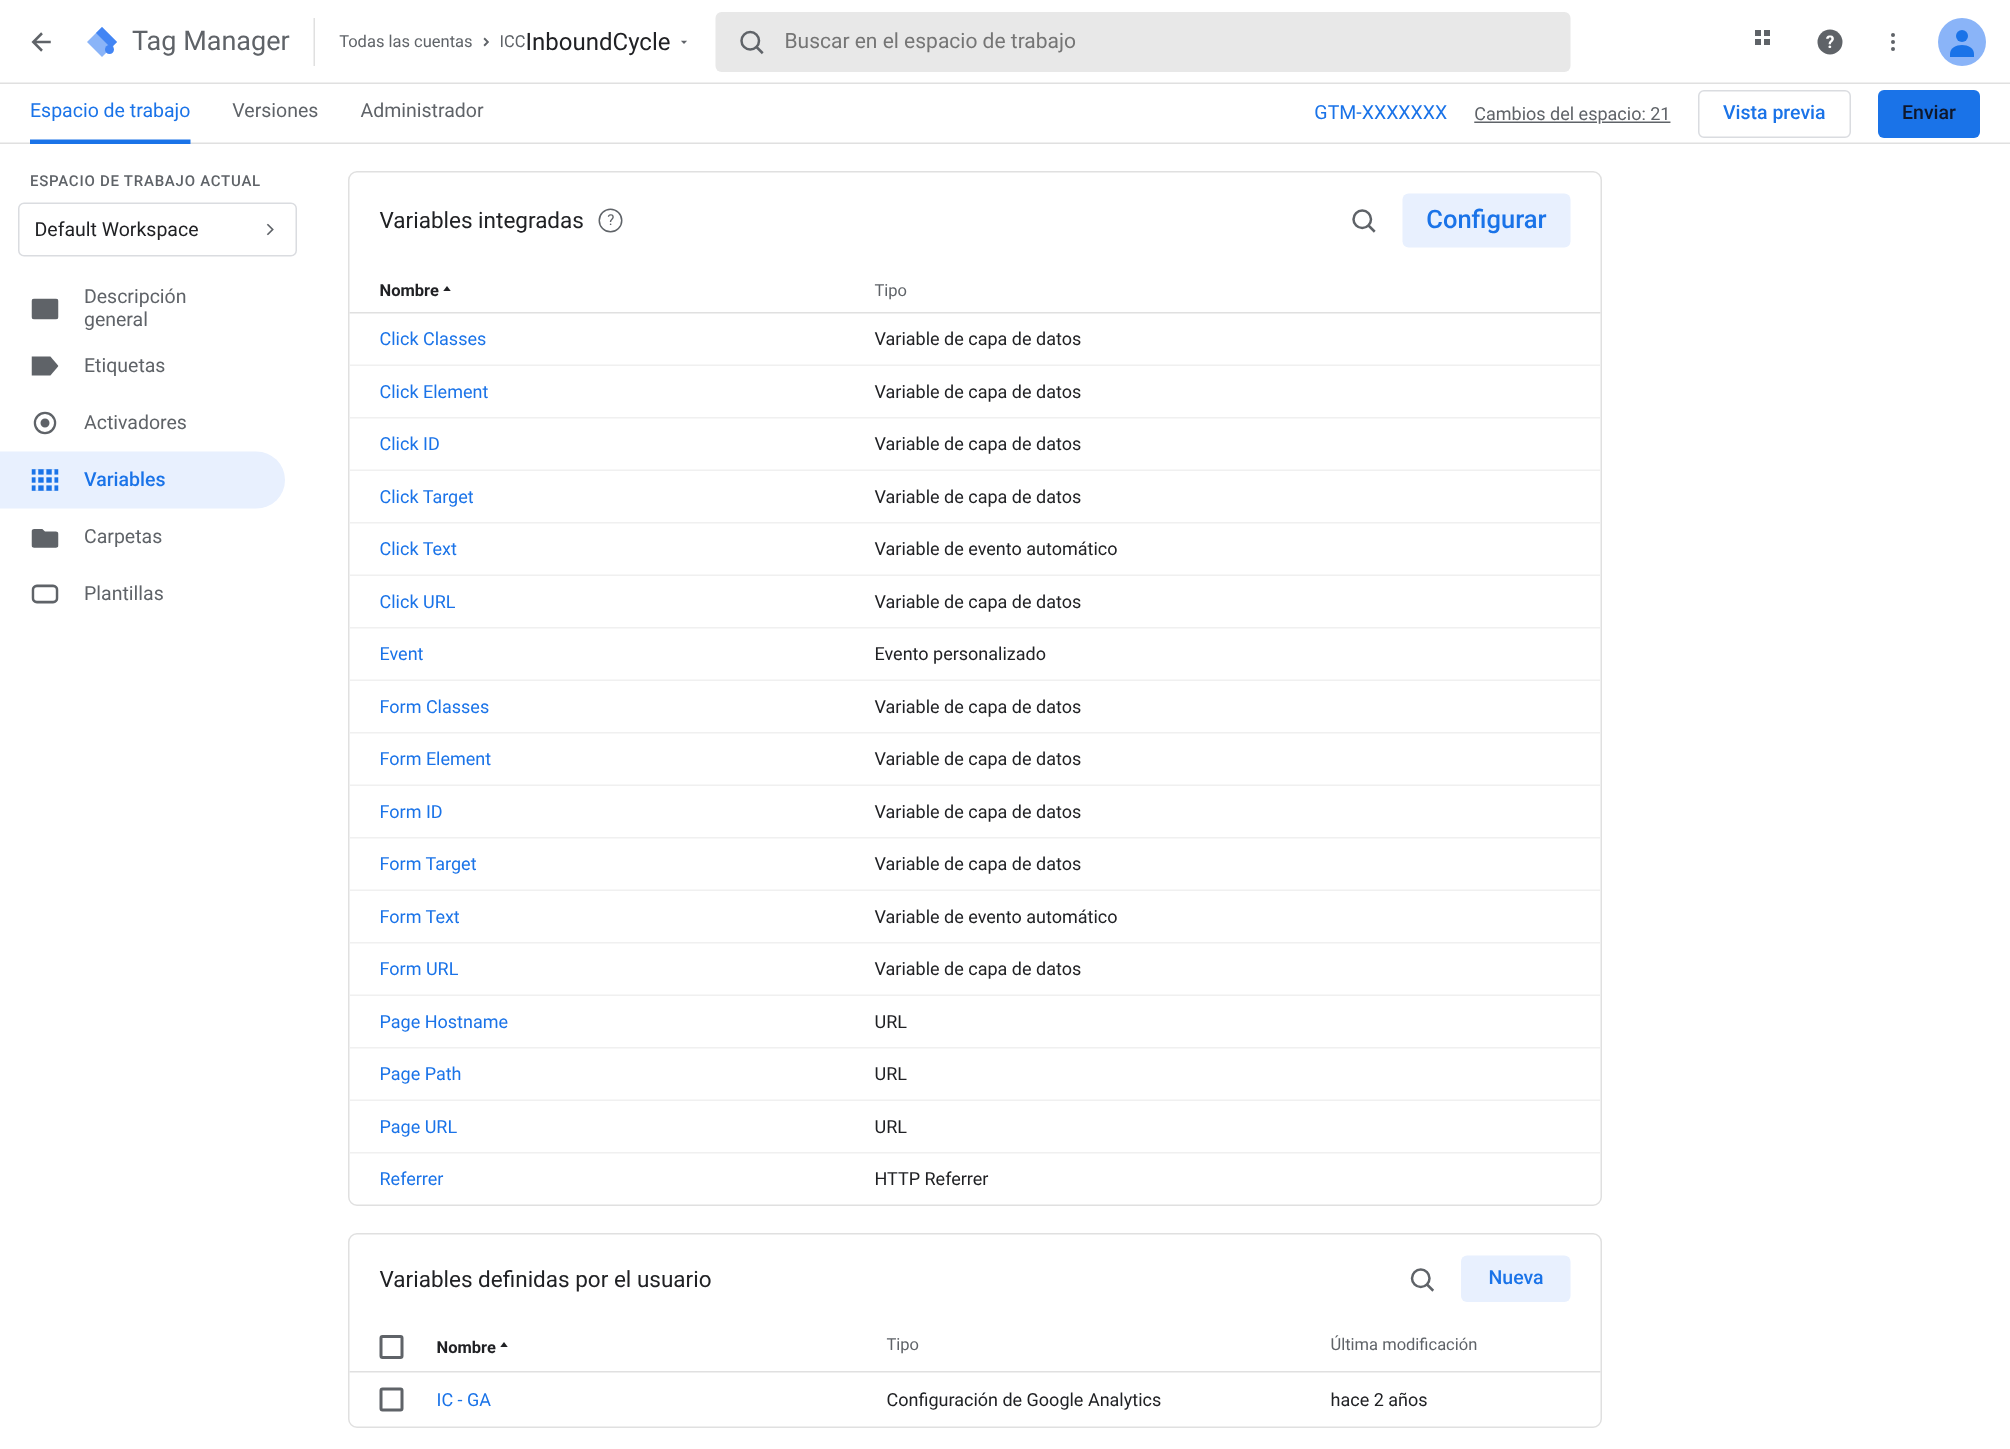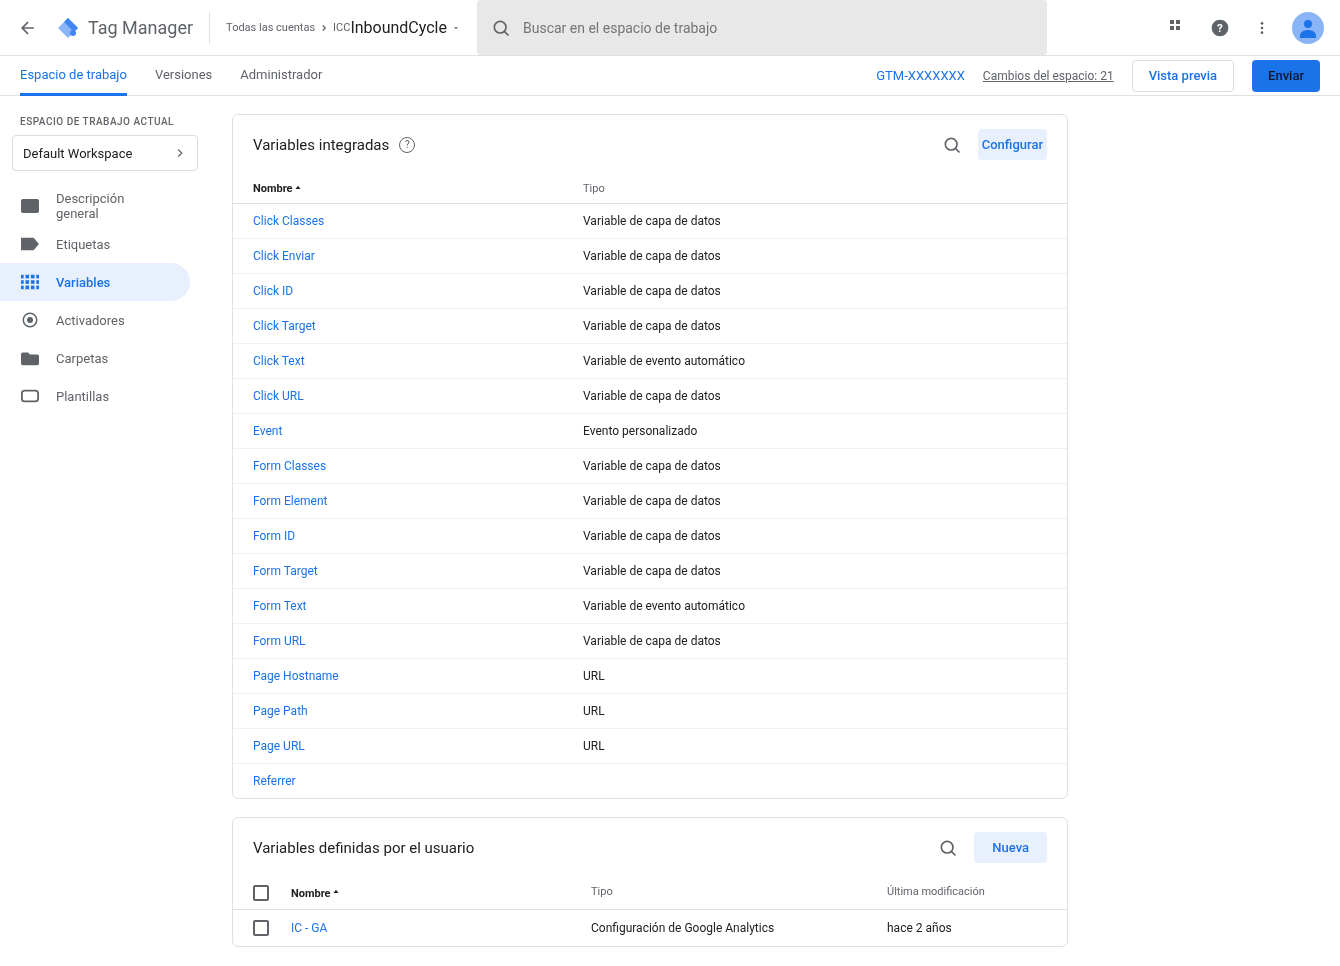--- a/index.html
+++ b/index.html
@@ -6,21 +6,21 @@
 body { background:#fff; color:#202124; font-size:13px; }
 .header { display:flex; align-items:center; height:56px; border-bottom:1px solid #e0e0e0; padding:0 16px; gap:16px; }
 .back-arrow { width:24px; height:24px; cursor:pointer; display:flex; align-items:center; justify-content:center; color:#5f6368; }
 .logo { display:flex; align-items:center; gap:8px; cursor:pointer; }
 .logo-icon { width:24px; height:24px; }
 .logo-text { font-size:18px; color:#5f6368; font-weight:400; }
 .vr { width:1px; height:32px; background:#e0e0e0; }
 .container-info { display:flex; flex-direction:row; justify-content:center; min-width:150px; }
 .breadcrumb { font-size:11px; color:#5f6368; display:flex; gap:4px; align-items:center; }
 .container-name { font-size:16px; color:#202124; display:flex; align-items:center; gap:4px; cursor:pointer; }
-.search-box { flex:1; max-width:570px; height:55px; background:#e8e8e8; border-radius:4px; display:flex; align-items:center; padding:0 14px; gap:12px; }
+.search-box { flex:1; max-width:570px; height:40px; background:#e8e8e8; border-radius:4px; display:flex; align-items:center; padding:0 14px; gap:12px; }
 .search-box input { border:none; background:transparent; outline:none; font-size:14px; color:#5f6368; flex:1; }
 .header-actions { margin-left:auto; display:flex; align-items:center; gap:18px; color:#5f6368; }
 .header-icon { width:24px; height:24px; display:flex; align-items:center; justify-content:center; cursor:pointer; }
 .avatar { width:32px; height:32px; border-radius:50%; background:#8ab4f8; display:flex; align-items:center; justify-content:center; }
 
 .subheader { display:flex; align-items:center; height:40px; border-bottom:1px solid #e0e0e0; padding:0 20px; gap:28px; }
 .tab { font-size:13px; color:#5f6368; cursor:pointer; height:40px; display:flex; align-items:center; border-bottom:3px solid transparent; }
 .tab.active { color:#1a73e8; border-bottom-color:#1a73e8; }
 .subheader-right { margin-left:auto; display:flex; align-items:center; gap:18px; }
 .container-id { color:#1a73e8; font-size:13px; cursor:pointer;text-align:center; }
@@ -37,21 +37,21 @@
 .nav-item.active { background:#e8f0fe; color:#1a73e8; font-weight:500; }
 .nav-icon { width:20px; height:20px; display:flex; align-items:center; justify-content:center; }
 
 .content { flex:1; padding:18px 22px; max-width:880px; }
 .card { border:1px solid #e0e0e0; border-radius:6px; background:#fff; margin-bottom:18px; }
 .card-header { display:flex; align-items:center; padding:14px 20px; gap:10px; }
 .card-title { font-size:15px; color:#202124;text-align:center; }
 .help-icon { width:16px; height:16px; border:1.5px solid #5f6368; border-radius:50%; display:flex; align-items:center; justify-content:center; font-size:10px; color:#5f6368; }
 .card-actions { margin-left:auto; display:flex; align-items:center; gap:14px; }
 .search-btn { width:24px; height:24px; cursor:pointer; color:#5f6368; display:flex; align-items:center; justify-content:center; }
-.config-btn { background:#e8f0fe; color:#1a73e8; border:none; padding:8px 4px; border-radius:4px; font-size:13px; font-weight:500; cursor:pointer; }
+.config-btn { background:#e8f0fe; color:#1a73e8; border:none; padding:8px 16px; border-radius:4px; font-size:17px; font-weight:500; cursor:pointer; }
 .new-btn { background:#e8f0fe; color:#1a73e8; border:none; padding:8px 18px; border-radius:4px; font-size:13px; font-weight:500; cursor:pointer; }
 
 .table-header { display:flex; padding:8px 20px; border-bottom:1px solid #e0e0e0; font-size:11px; color:#5f6368; }
 .table-header .col-name { font-weight:700; color:#202124; display:flex; align-items:center; gap:0; }
 .col-name { flex:0 0 330px; }
 .col-type { flex:1; }
 .col-mod { flex:0 0 160px; }
 .col-chk { flex:0 0 38px; }
 .row { display:flex; padding:10px 20px; border-bottom:1px solid #f0f0f0; font-size:12px; align-items:center; }
 .row:last-child { border-bottom:none; }
@@ -163,41 +163,41 @@
           <span>Descripción general</span>
         </div>
         <div class="nav-item">
           <span class="nav-icon">
             <svg width="18" height="14" viewBox="0 0 20 14">
               <path d="M0 0h14l6 7-6 7H0z" fill="currentColor"></path>
             </svg>
           </span>
           <span>Etiquetas</span>
         </div>
+        <div class="nav-item">
+          <span class="nav-icon">
+            <svg width="18" height="18" viewBox="0 0 24 24" fill="none" stroke="currentColor" stroke-width="2">
+              <circle cx="12" cy="12" r="9"></circle>
+              <circle cx="12" cy="12" r="3" fill="currentColor"></circle>
+            </svg>
+          </span>
+          <span>Activadores</span>
+        </div>
         <div class="nav-item active">
           <span class="nav-icon">
             <svg width="18" height="16" viewBox="0 0 20 16" fill="currentColor">
               <rect y="0" width="20" height="4"></rect>
               <rect y="6" width="20" height="4"></rect>
               <rect y="12" width="20" height="4"></rect>
               <rect x="3" y="0" width="2" height="16" fill="#e8f0fe"></rect>
               <rect x="9" y="0" width="2" height="16" fill="#e8f0fe"></rect>
               <rect x="15" y="0" width="2" height="16" fill="#e8f0fe"></rect>
             </svg>
           </span>
           <span>Variables</span>
-        </div>
-        <div class="nav-item">
-          <span class="nav-icon">
-            <svg width="18" height="18" viewBox="0 0 24 24" fill="none" stroke="currentColor" stroke-width="2">
-              <circle cx="12" cy="12" r="9"></circle>
-              <circle cx="12" cy="12" r="3" fill="currentColor"></circle>
-            </svg>
-          </span>
-          <span>Activadores</span>
         </div>
         <div class="nav-item">
           <span class="nav-icon">
             <svg width="18" height="16" viewBox="0 0 20 16" fill="currentColor">
               <path d="M2 2h6l2 2h8a2 2 0 012 2v8a2 2 0 01-2 2H2a2 2 0 01-2-2V4a2 2 0 012-2z"></path>
             </svg>
           </span>
           <span>Carpetas</span>
         </div>
         <div class="nav-item">
@@ -235,21 +235,21 @@
             </svg>
         </div>
         <div class="col-type">Tipo</div>
       </div>
       <div id="builtin-rows">
           <div class="row">
             <div class="col-name"><a>Click Classes</a></div>
             <div class="col-type">Variable de capa de datos</div>
           </div>
           <div class="row">
-            <div class="col-name"><a>Click Enviar</a></div>
+            <div class="col-name"><a>Click Element</a></div>
             <div class="col-type">Variable de capa de datos</div>
           </div>
           <div class="row">
             <div class="col-name"><a>Click ID</a></div>
             <div class="col-type">Variable de capa de datos</div>
           </div>
           <div class="row">
             <div class="col-name"><a>Click Target</a></div>
             <div class="col-type">Variable de capa de datos</div>
           </div>
@@ -296,20 +296,21 @@
           <div class="row">
             <div class="col-name"><a>Page Path</a></div>
             <div class="col-type">URL</div>
           </div>
           <div class="row">
             <div class="col-name"><a>Page URL</a></div>
             <div class="col-type">URL</div>
           </div>
           <div class="row">
             <div class="col-name"><a>Referrer</a></div>
+            <div class="col-type">HTTP Referrer</div>
           </div>
         </div>
     </div>
 
     <div class="card">
       <div class="card-header">
         <span class="card-title">Variables definidas por el usuario</span>
         <div class="card-actions">
           <div class="search-btn">
             <svg width="20" height="20" viewBox="0 0 24 24" fill="none" stroke="#5f6368" stroke-width="2">

